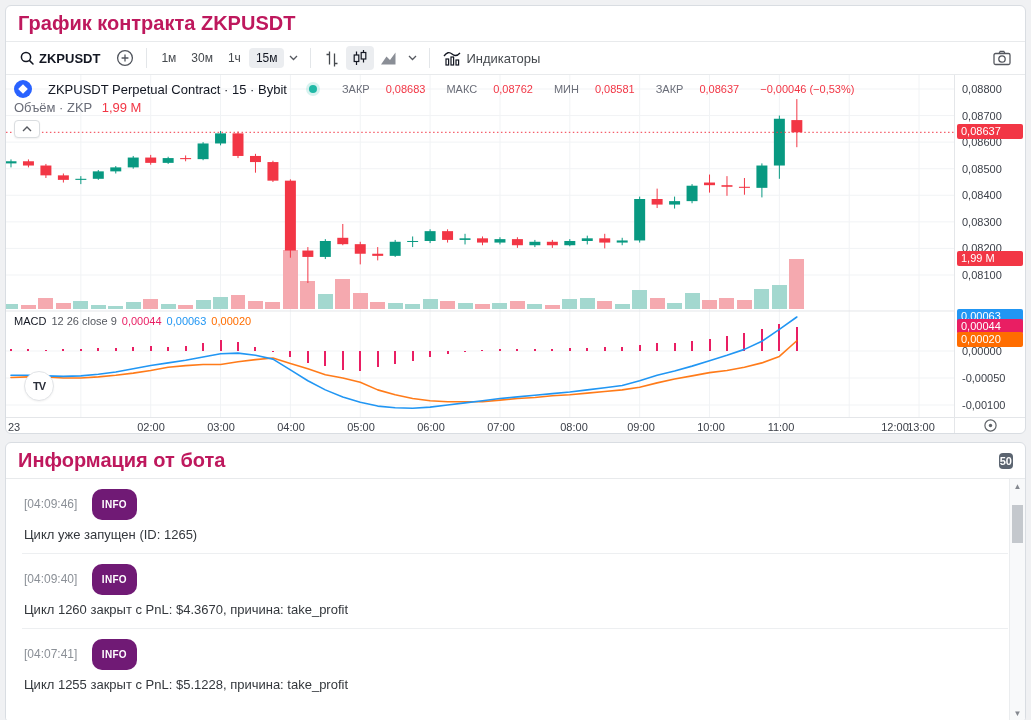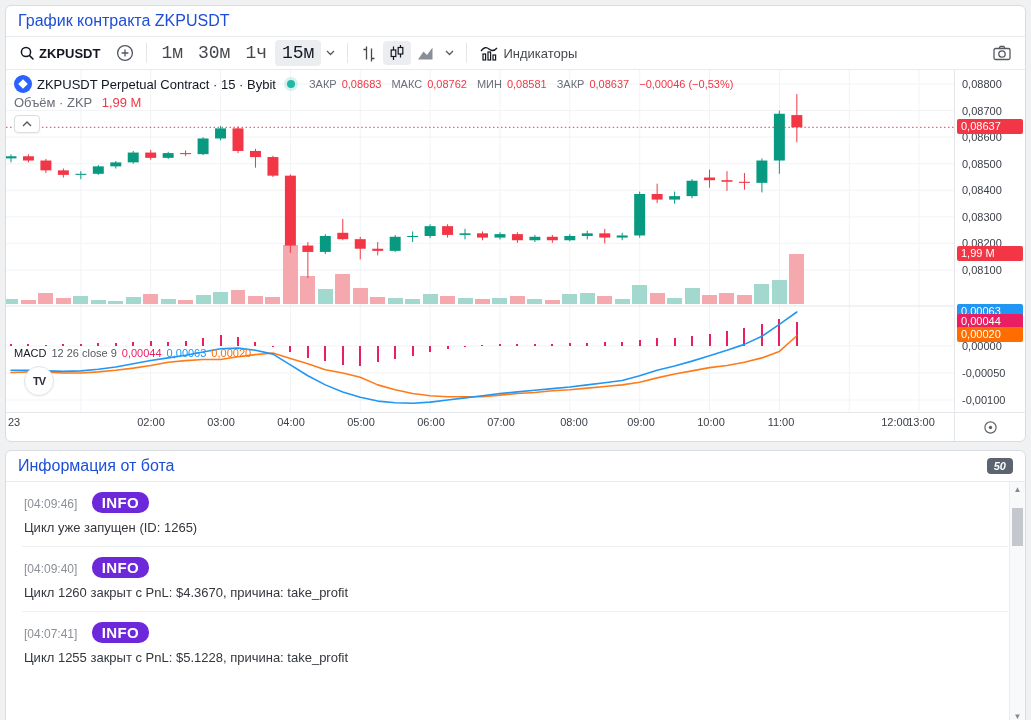--- a/index.html
+++ b/index.html
@@ -1,63 +1,63 @@
 <!DOCTYPE html>
 <html><head>
 <meta charset="utf-8">
 <style>
   * { box-sizing: border-box; }
   body { margin:0; background:#f0f1f3; font-family:"Liberation Sans","DejaVu Sans",sans-serif; color:#131722; }
   .page { width:1031px; padding:5px; }
   .card { background:#fff; border:1px solid #d9dde2; border-radius:6px; overflow:hidden; margin-bottom:8px; }
   .card-header { display:flex; align-items:center; justify-content:space-between; padding:6px 12px; border-bottom:1px solid #e8eaec; }
-  .card-title { font-size:16px; font-weight:normal; color:#1d4ed8; }
+  .card-title { font-size:20px; font-weight:bold; color:#be185d; }
 
   
   .toolbar { display:flex; align-items:center; height:33px; padding:0 8px; border-bottom:1px solid #e8eaec; color:#45494e; }
   .tb-sep { width:1px; height:20px; background:#e3e6e9; margin:0 7px; flex:none; }
   .tb-btn { display:flex; align-items:center; gap:4px; padding:3px 5px; border-radius:4px; cursor:pointer; background:none; border:none; font:inherit; color:#45494e; }
   .tb-btn.sel { background:#ebedf0; }
   .symbol-name { font-weight:bold; font-size:13px; color:#131722; }
-  .interval { font-size:18px; padding:3px 7px; border-radius:4px; cursor:pointer; background:none; border:none; font-family:Liberation Mono, monospace; color:#45494e; }
+  .interval { font-size:12px; padding:3px 7px; border-radius:4px; cursor:pointer; background:none; border:none; font-family:Liberation Sans, sans-serif; color:#45494e; }
   .interval.sel { background:#ebedf0; color:#131722; }
   .indicators-label { font-size:13px; }
   .tb-spacer { flex:1; }
 
   
   .chart-wrap { display:flex; height:342px; position:relative; }
   .chart-main { flex:1; min-width:0; position:relative; overflow:hidden; }
   #chart-svg { position:absolute; inset:0; width:100%; height:100%; display:block; }
-  .legend1 { position:absolute; top:5px; left:8px; display:flex; align-items:center; gap:5px; font-size:11px; color:#6a6d78; white-space:nowrap; z-index:3; }
+  .legend1 { position:absolute; top:5px; left:8px; display:flex; align-items:center; gap:16px; font-size:11px; color:#6a6d78; white-space:nowrap; z-index:3; }
   .legend-symbol { font-size:13px; color:#131722; margin-right:2px; }
   .l-lbl { margin-left:5px; }
   .l-val { color:#F23645; }
   .legend2 { position:absolute; top:25px; left:8px; font-size:13px; color:#6a6d78; z-index:3; }
   .collapse-btn { position:absolute; top:45px; left:8px; width:26px; height:18px; background:#fff; border:1px solid #dadde0; border-radius:4px; display:flex; align-items:center; justify-content:center; box-shadow:0 1px 2px rgba(0,0,0,.06); cursor:pointer; z-index:3; padding:0; }
-  .macd-legend { position:absolute; top:240px; left:8px; font-size:11px; color:#131722; display:flex; gap:5px; z-index:3; white-space:nowrap;margin-top:37px; }
+  .macd-legend { position:absolute; top:240px; left:8px; font-size:11px; color:#131722; display:flex; gap:5px; z-index:3; white-space:nowrap; }
   .macd-legend .param { color:#55585f; }
   .tv-logo { position:absolute; left:18px; top:296px; width:30px; height:30px; border-radius:50%; background:#fff; border:1px solid #e2e4e7; display:flex; align-items:center; justify-content:center; font-weight:bold; font-size:11px; letter-spacing:-1px; color:#2a2e39; box-shadow:0 1px 2px rgba(0,0,0,.05); z-index:3; cursor:pointer; }
 
   .price-axis { width:71px; border-left:1px solid #e4e6e9; position:relative; font-size:11px; color:#3c4049; flex:none; }
   .tick { position:absolute; left:7px; height:14px; line-height:14px; }
   .float-label { position:absolute; left:2px; right:2px; color:#fff; font-size:11px; line-height:15px; padding:0 4px; border-radius:2px; z-index:2; }
 
-  .time-row { display:flex; height:29px; border-top:1px solid #e4e6e9; font-size:11px; color:#3c4049; }
+  .time-row { display:flex; height:16px; border-top:1px solid #e4e6e9; font-size:11px; color:#3c4049; }
   .time-labels { flex:1; min-width:0; position:relative; overflow:hidden; }
   .tlabel { position:absolute; top:3px; width:40px; text-align:center; white-space:nowrap; }
   .time-corner { width:71px; border-left:1px solid #e4e6e9; display:flex; align-items:center; justify-content:center; flex:none; cursor:pointer; }
 
   
-  .count-badge { background:#5b6470; color:#fff; font-size:11px; font-weight:bold; padding:2px 7px; border-radius:4px;font-style:italic; }
+  .count-badge { background:#5b6470; color:#fff; font-size:11px; font-weight:bold; padding:2px 1px; border-radius:4px; }
   .log-area { position:relative; height:243px; overflow:hidden; background:#fff; }
   .log-list { margin:0 17px 0 16px; }
   .log-entry { border-bottom:1px solid #edeff1; padding:10px 0 11px 2px; }
   .log-entry:last-child { border-bottom:none; }
   .log-time { color:#8b9097; font-size:12px; }
-  .log-badge { display:inline-block; background:#6d28d9; color:#fff; font-size:15px; font-weight:bold; padding:2px 10px; border-radius:10px; margin-left:10px; letter-spacing:.3px; }
+  .log-badge { display:inline-block; background:#701a75; color:#fff; font-size:10px; font-weight:bold; padding:10px 10px; border-radius:10px; margin-left:10px; letter-spacing:.3px; }
   .log-msg { margin-top:7px; font-size:13px; color:#33373c; }
 
   .fake-scroll { position:absolute; top:0; right:0; bottom:0; width:16px; background:#f8f9fa; border-left:1px solid #ebedef; z-index:4; }
   .fs-arrow { position:absolute; left:0; right:0; height:14px; color:#84888f; font-size:8px; text-align:center; line-height:14px; cursor:pointer; }
   .fs-up { top:1px; } .fs-down { bottom:1px; }
   .fs-thumb { position:absolute; top:26px; left:2px; width:11px; height:38px; background:#c4c8cd; cursor:pointer; }
 
   svg.icon { display:block; }
 </style>
 </head>

